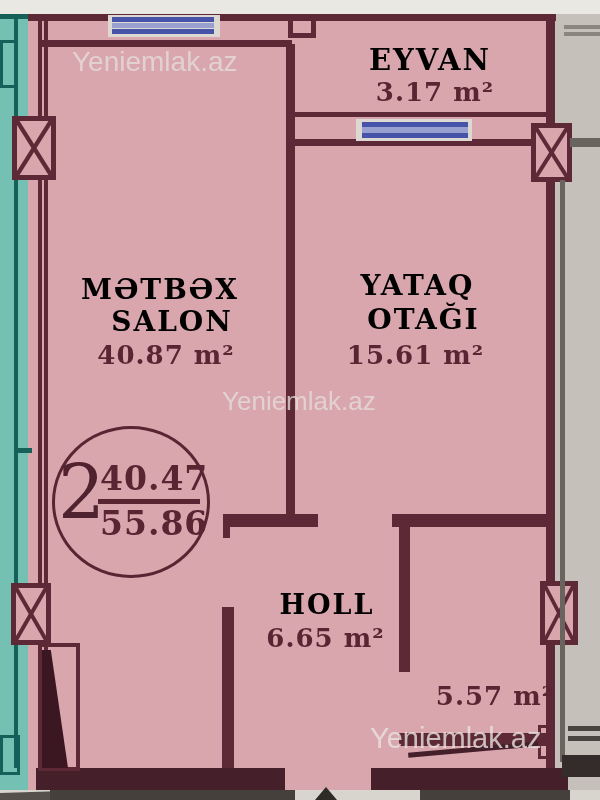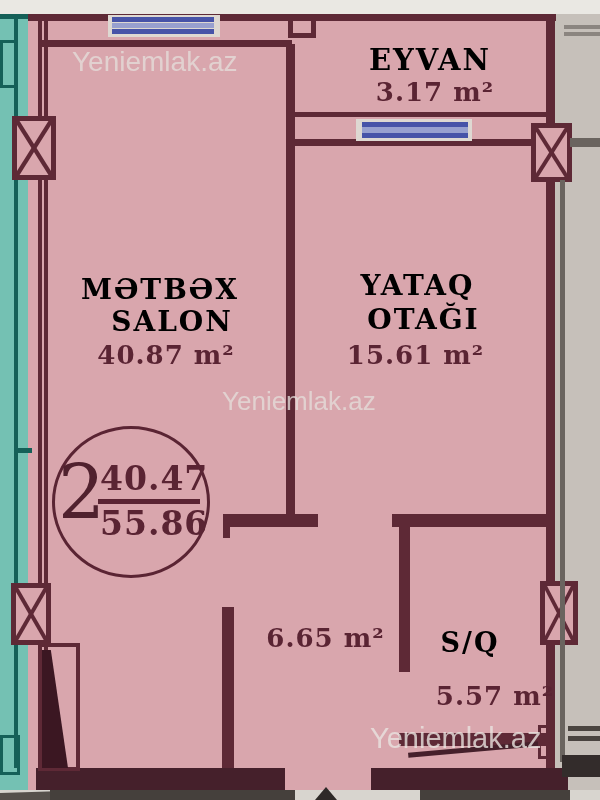--- a/index.html
+++ b/index.html
@@ -130,22 +130,22 @@
   <div class="abs area" style="left:340px;top:78px;width:190px;height:28px;font-size:26px;line-height:28px;">3.17 m²</div>
 
   <div class="abs label" style="left:60px;top:274px;width:200px;height:32px;font-size:28px;line-height:32px;">MƏTBƏX</div>
   <div class="abs label" style="left:72px;top:307px;width:200px;height:30px;font-size:28px;line-height:30px;">SALON</div>
   <div class="abs area" style="left:66px;top:340px;width:200px;height:30px;font-size:26px;line-height:30px;">40.87 m²</div>
 
   <div class="abs label" style="left:320px;top:270px;width:195px;height:32px;font-size:28px;line-height:32px;">YATAQ</div>
   <div class="abs label" style="left:326px;top:304px;width:195px;height:32px;font-size:28px;line-height:32px;">OTAĞI</div>
   <div class="abs area" style="left:318px;top:340px;width:195px;height:30px;font-size:26px;line-height:30px;">15.61 m²</div>
 
+  <div class="abs label" style="left:262px;top:590px;width:130px;height:30px;font-size:27px;line-height:30px;">HOLL</div>
   <div class="abs area" style="left:258px;top:623px;width:135px;height:30px;font-size:26px;line-height:30px;">6.65 m²</div>
 
-  <div class="abs label" style="left:415px;top:628px;width:110px;height:30px;font-size:27px;line-height:30px;">S/Q</div>
   <div class="abs area" style="left:425px;top:661px;width:140px;height:30px;font-size:26px;line-height:30px;margin-top:20px;">5.57 m²</div>
 
   <div class="abs wm" style="left:72px;top:46px;font-size:28px;">Yeniemlak.az</div>
   <div class="abs wm" style="left:222px;top:386px;font-size:26px;">Yeniemlak.az</div>
   <div class="abs wm" style="left:370px;top:722px;font-size:29px;color:rgba(233,228,224,0.8);">Yeniemlak.az</div>
 
 </div>
 
 </body></html>

